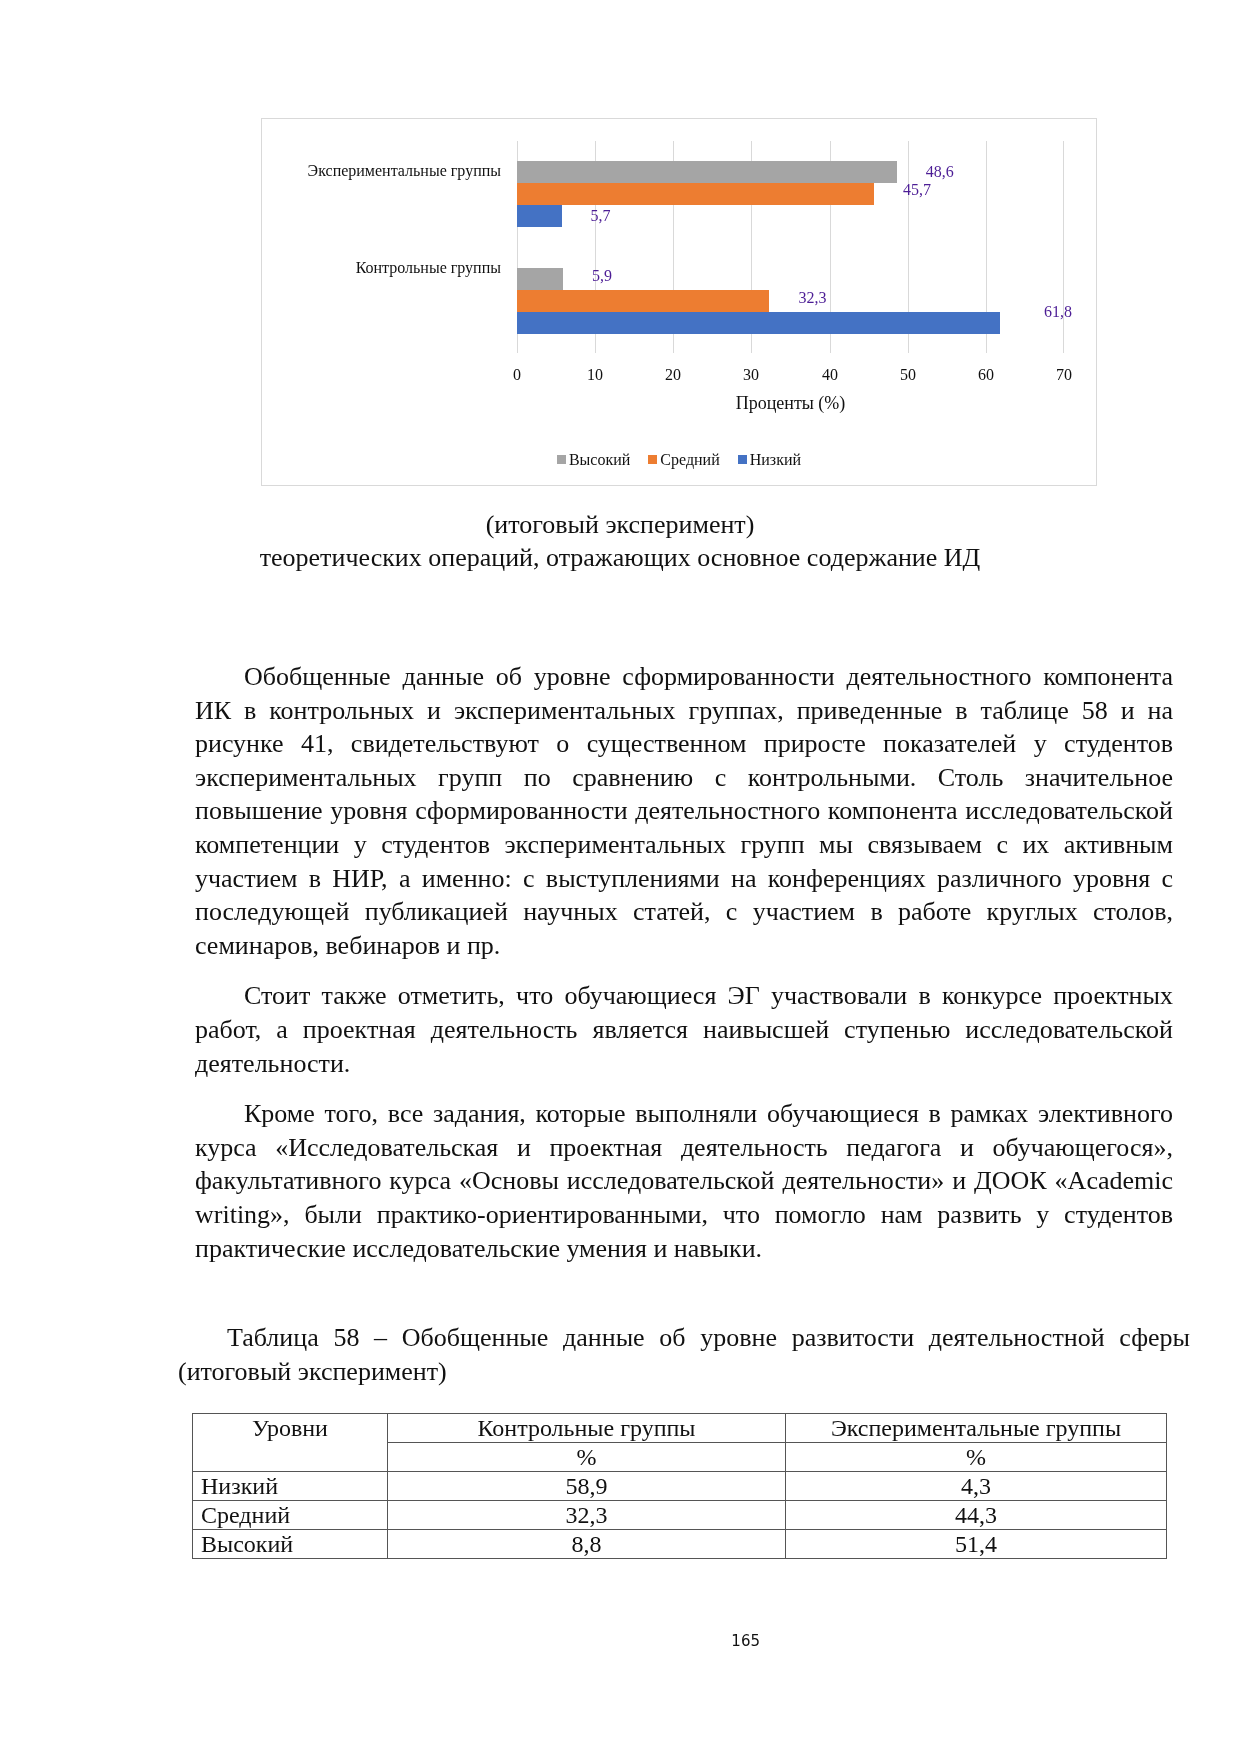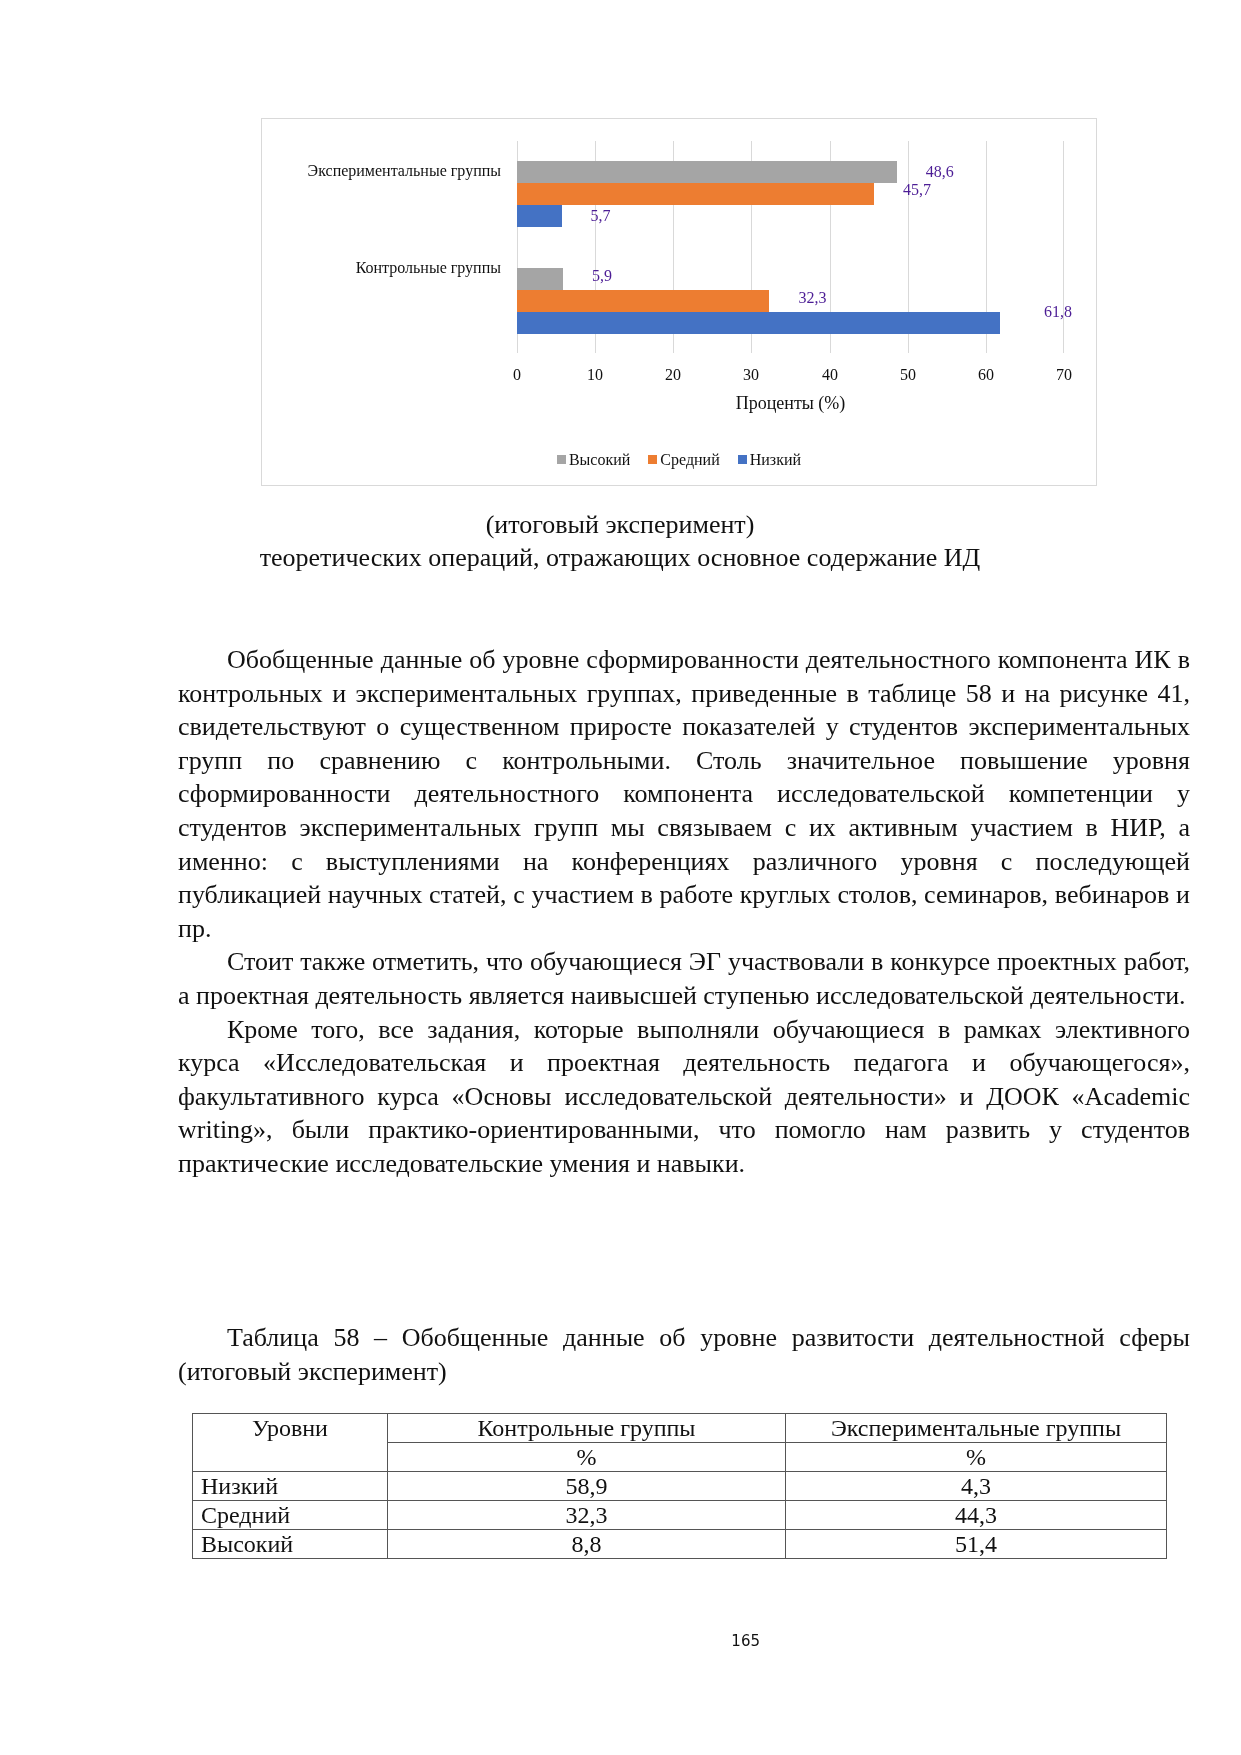--- a/index.html
+++ b/index.html
@@ -18,21 +18,21 @@
   .tick { position: absolute; top: 366px; font-size: 16px; width: 40px; margin-left: -20px; text-align: center; }
   .axis-title { position: absolute; top: 393px; left: 517px; width: 547px; text-align: center; font-size: 18px; }
   .legend { position: absolute; top: 450px; left: 261px; width: 836px; text-align: center; font-size: 16px; }
   .legend-item { display: inline-flex; align-items: center; margin: 0 7px; }
   .legend-swatch { display: inline-block; width: 9px; height: 9px; margin-right: 3px; }
 
   
   .caption { position: absolute; left: 230px; width: 780px; top: 508px; text-align: center;
              font-size: 26px; line-height: 33px; }
   .body-text { position: absolute; left: 178px; width: 1012px; top: 643px; font-size: 26px; line-height: 33.6px; }
-  .para { margin: 0; text-indent: 49px; text-align: justify; }
+  .para { margin: 17px; text-indent: 49px; text-align: justify; }
   .table-title { position: absolute; left: 178px; width: 1012px; top: 1321px; font-size: 26px; line-height: 33.6px;
                  text-indent: 49px; text-align: justify; margin: 0; }
 
   
   table.data { position: absolute; left: 192px; top: 1413px; width: 975px; border-collapse: collapse;
                font-size: 24px; }
   table.data td, table.data th { border: 1.5px solid #555; padding: 0 8px; height: 28px; line-height: 28px;
                font-weight: normal; }
   table.data th { text-align: center; margin-top: 48px; }
   table.data td.level { text-align: left; }

